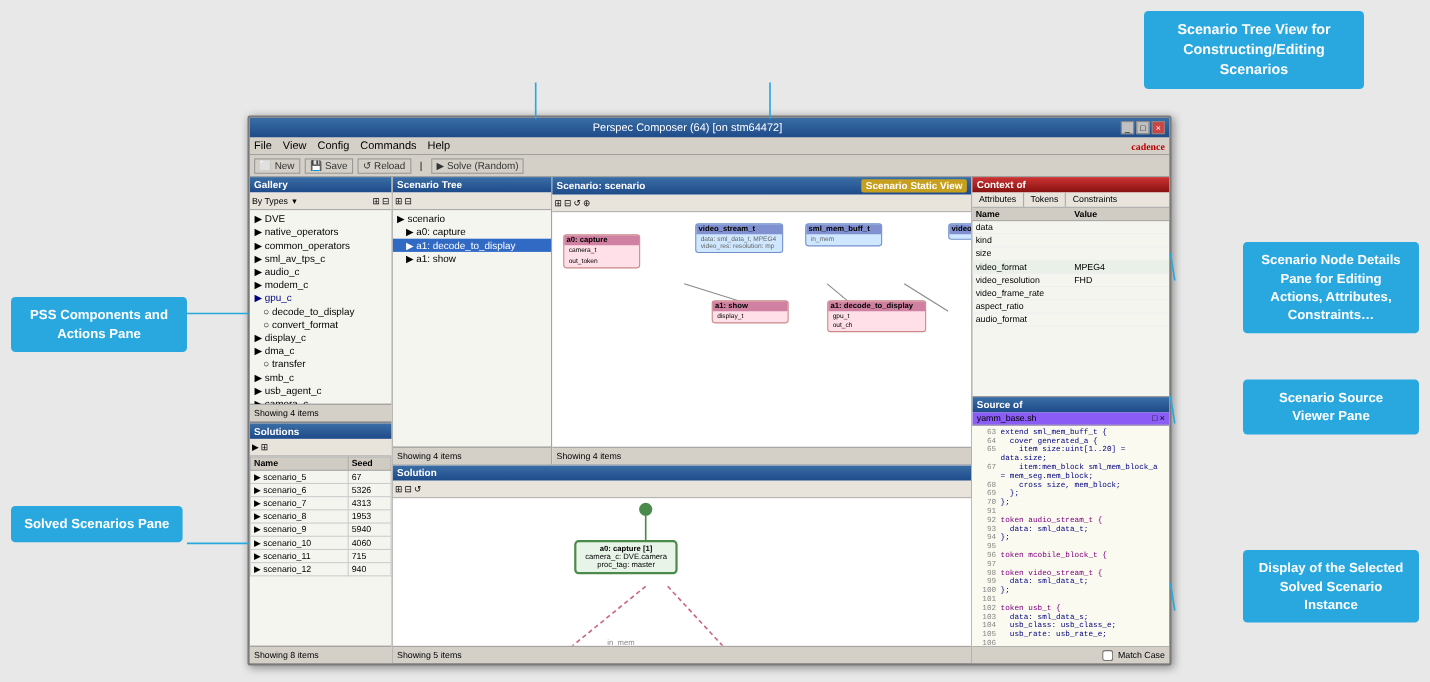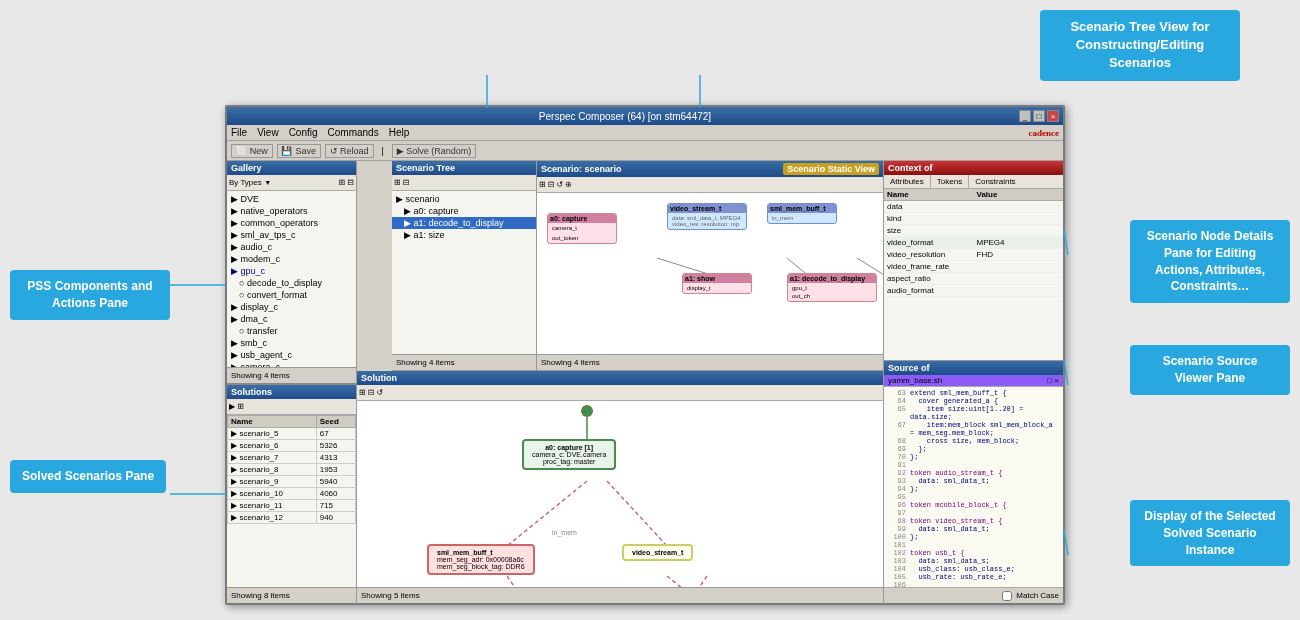--- a/index.html
+++ b/index.html
@@ -206,23 +206,22 @@
     .center-area {
       flex: 1;
       display: flex;
       flex-direction: column;
       overflow: hidden;
     }
 
     
     .center-top {
       display: flex;
-      height: 210px;
+      height: 262px;
       border-bottom: 1px solid #999;
-      margin-left: 35px;
     }
 
     .scenario-tree-panel {
       width: 145px;
       background: #f5f5f0;
       border-right: 1px solid #999;
       display: flex;
       flex-direction: column;
     }
 
@@ -501,21 +500,21 @@
           <div class="scenario-tree-panel">
             <div class="panel-title">Scenario Tree</div>
             <div class="panel-toolbar">
               <span>⊞</span>
               <span>⊟</span>
             </div>
             <div style="flex:1;overflow-y:auto;padding:2px 0;">
               <div class="tree-item">▶ scenario</div>
               <div class="tree-item tree-indent">▶ a0: capture</div>
               <div class="tree-item tree-indent selected">▶ a1: decode_to_display</div>
-              <div class="tree-item tree-indent">▶ a1: size</div>
+              <div class="tree-item tree-indent">▶ a1: show</div>
             </div>
             <div class="status-bar">
               <span>Showing 4 items</span>
             </div>
           </div>
 
           <div class="scenario-editor-panel">
             <div class="panel-title" style="display:flex;align-items:center;gap:20px;">
               <span>Scenario: scenario</span>
               <span style="flex:1"></span>

